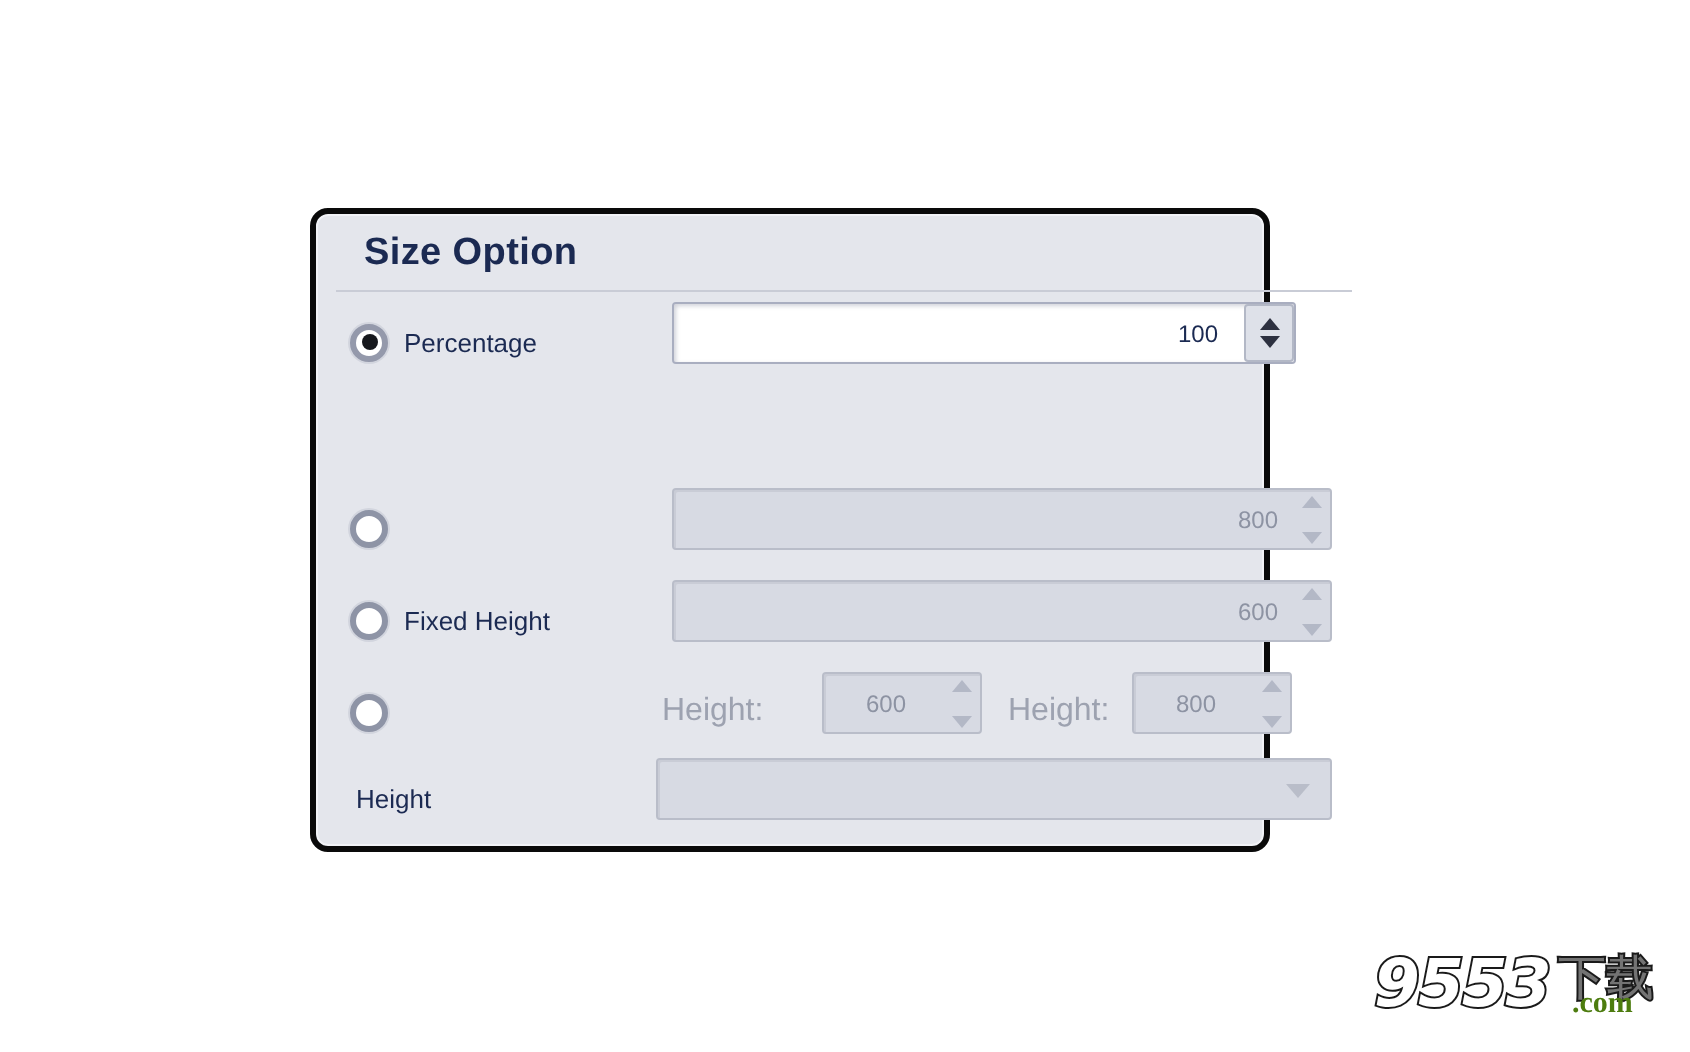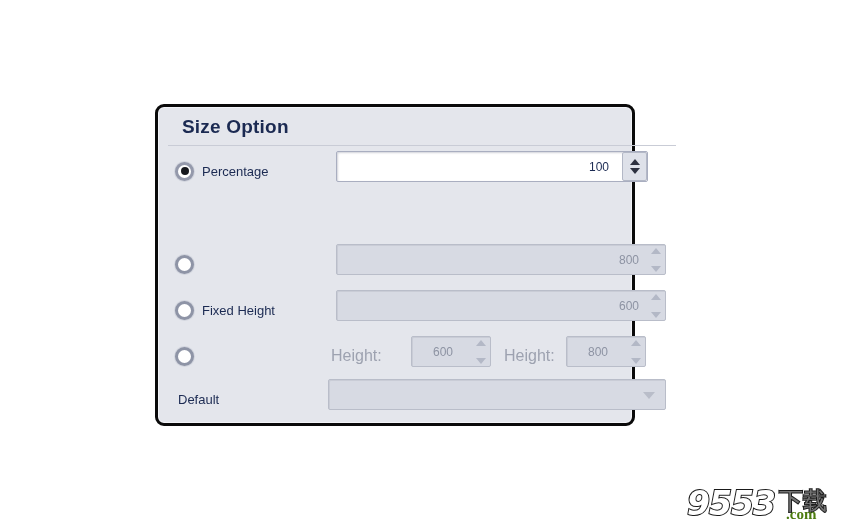--- a/index.html
+++ b/index.html
@@ -224,21 +224,21 @@
   .f-ch { left: 253px; top: 0; width: 80px; }
   .f-cw { left: 408px; top: 0; width: 80px; }
 
   .lbl-h { left: 173px; }
   .lbl-w { left: 346px; }
 
   
   .watermark {
     position: absolute;
     right: 6px;
-    bottom: 2px;
+    bottom: 14px;
     width: 152px;
     height: 40px;
     user-select: none;
   }
   .wm-text {
     position: absolute;
     left: 0;
     top: 0;
     font-family: "DejaVu Sans", sans-serif;
     font-size: 33px;
@@ -333,21 +333,21 @@
     <div class="field f-cw">
       <span class="field-value val-center">800</span>
       <span class="spin">
         <span class="up"></span>
         <span class="dn"></span>
       </span>
     </div>
   </div>
 
   <div class="row row-6">
-    <div class="opt-label plain">Default</div>
+    <div class="opt-label plain">Height</div>
     <div class="field f-default">
       <span class="field-value val-left"></span>
       <span class="combo-arrow"></span>
     </div>
   </div>
 
 </div>
 
 <div class="watermark">
   <span class="wm-text">9553</span>

